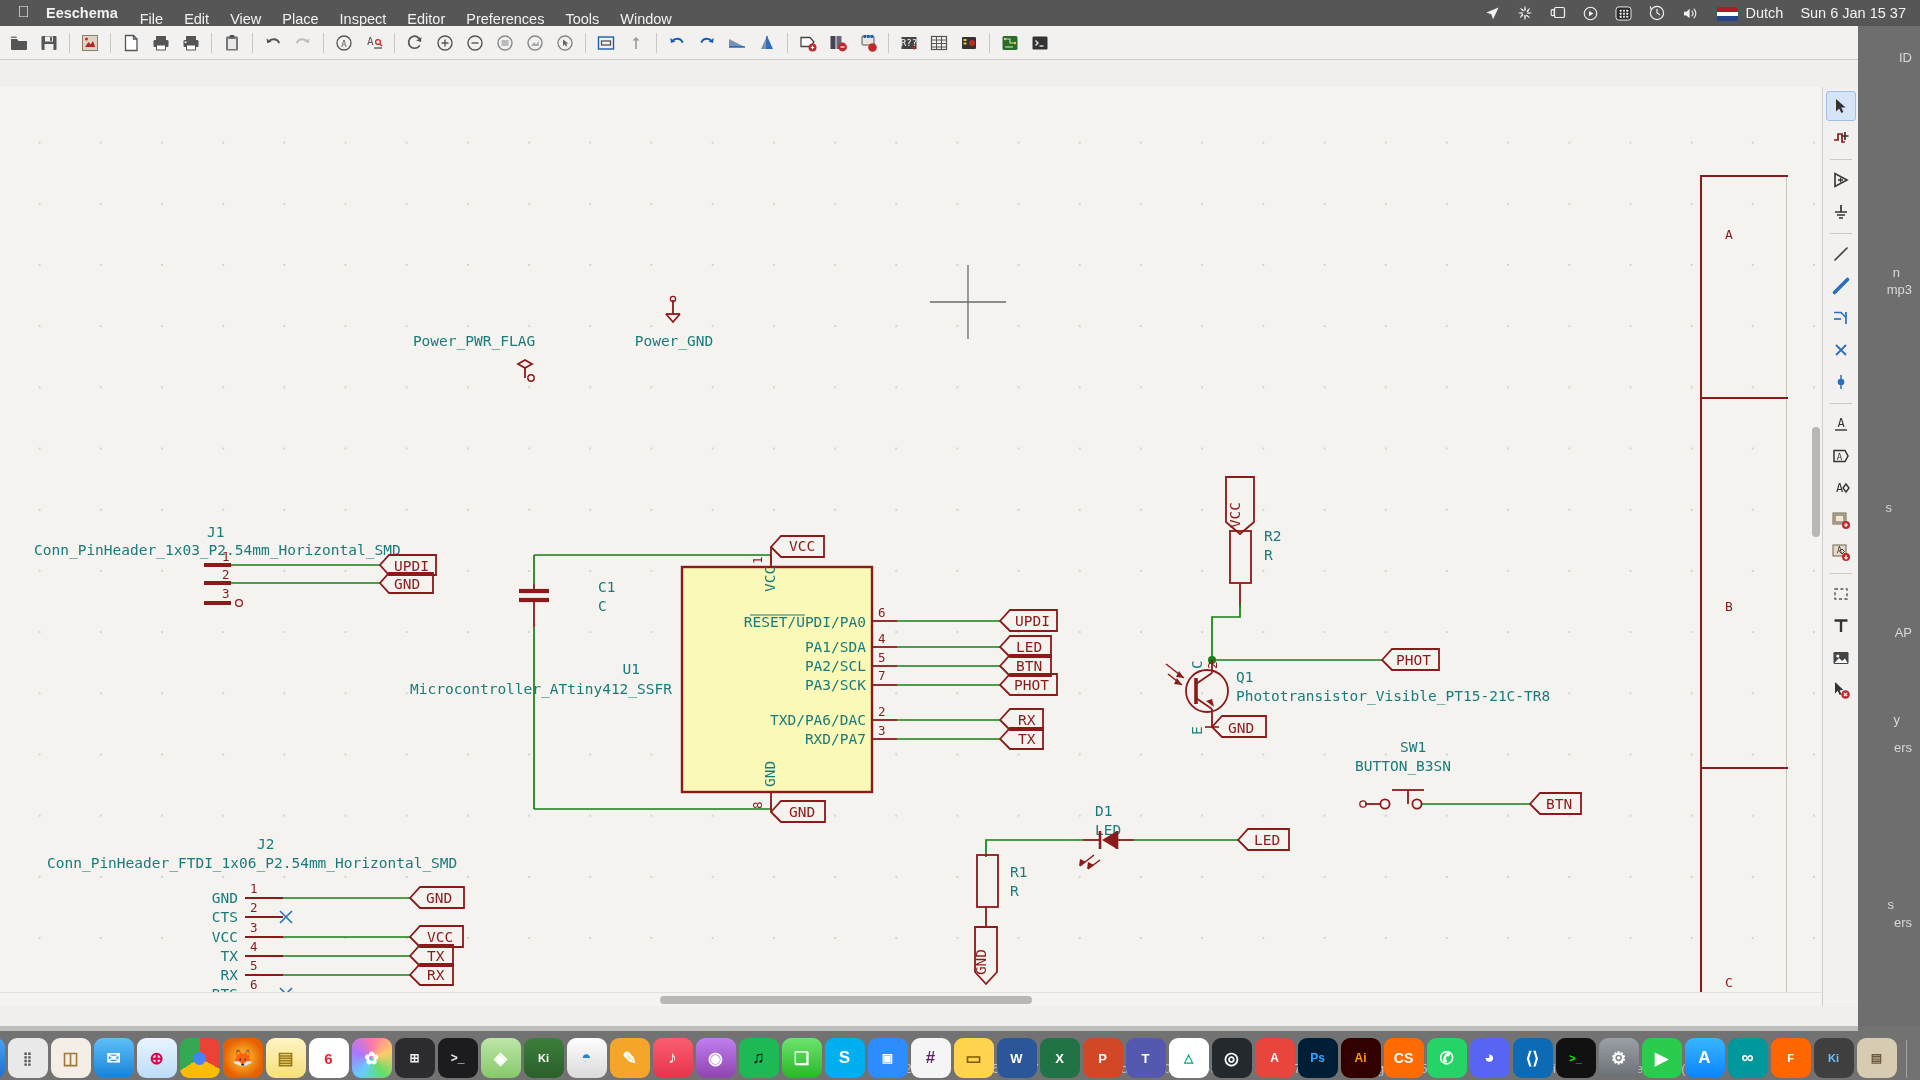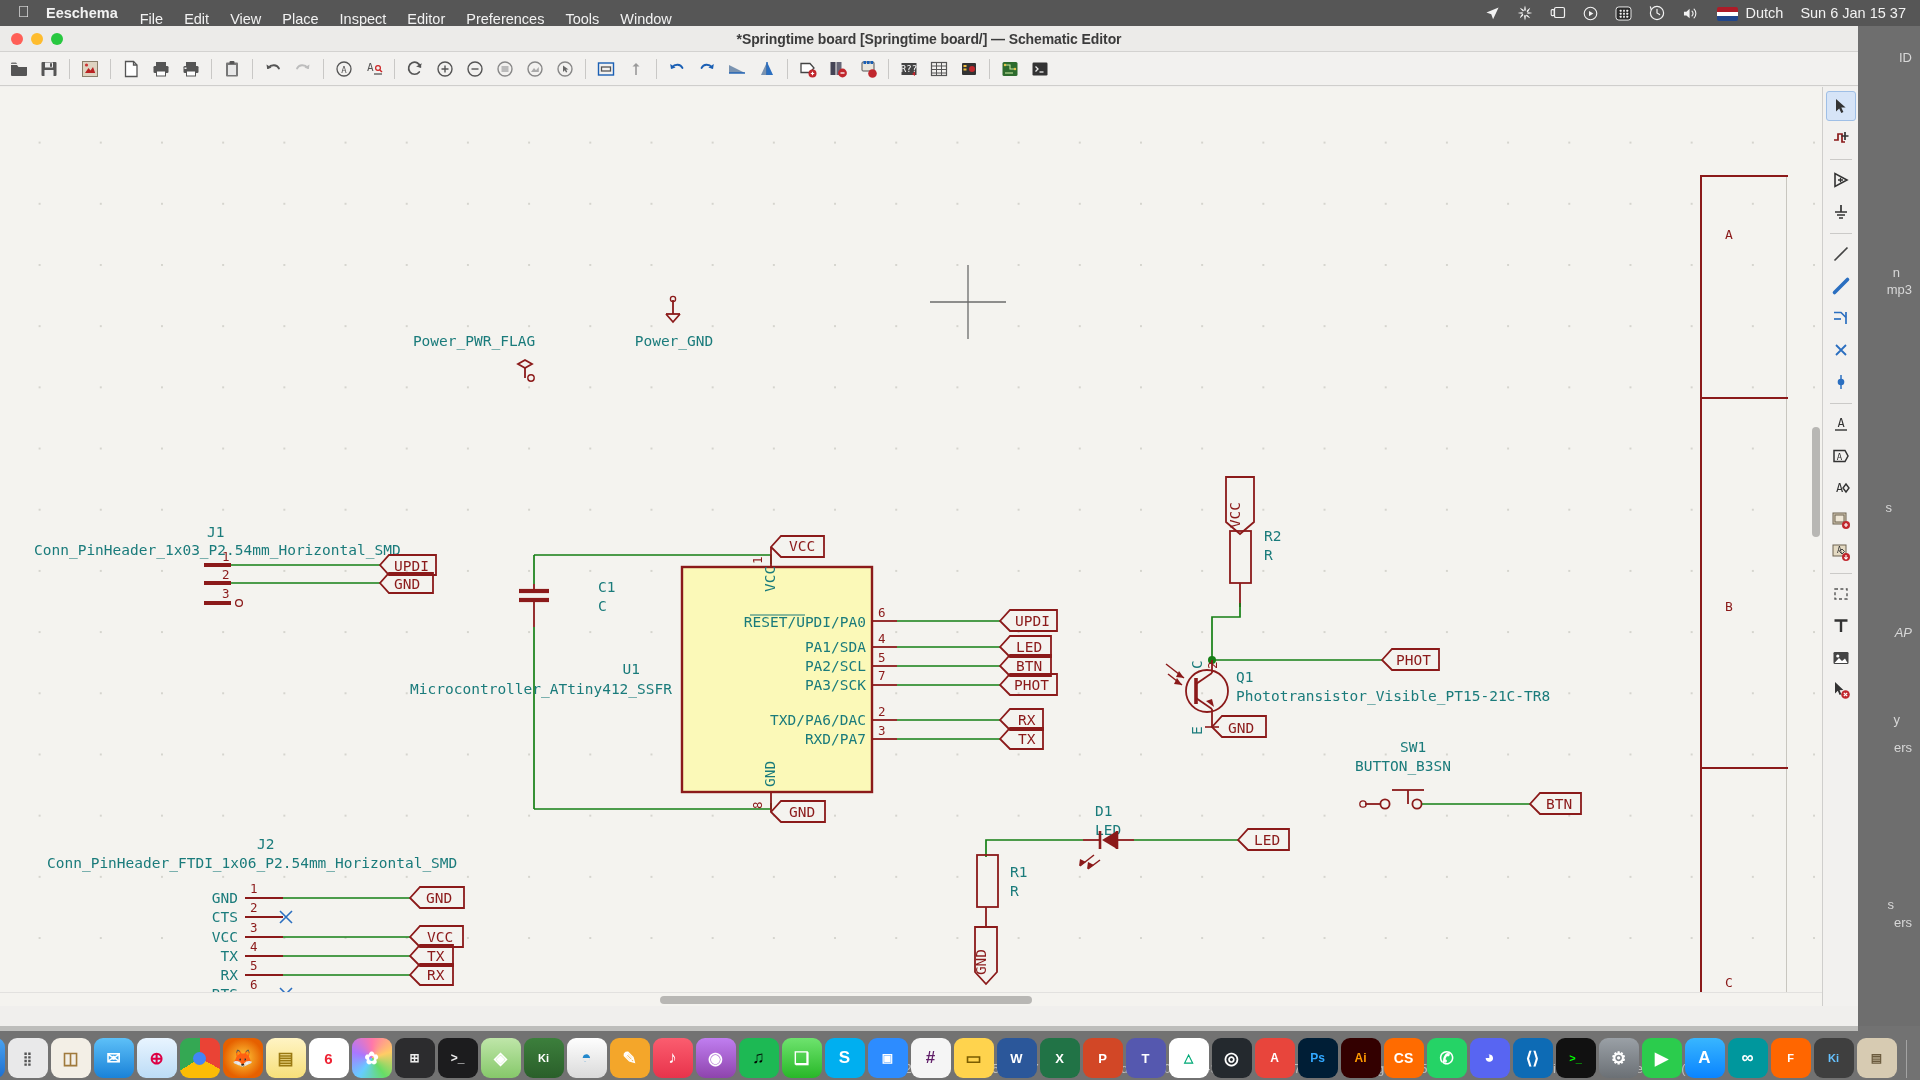--- a/index.html
+++ b/index.html
@@ -258,36 +258,28 @@
         </span>
       <span class="dutch-label">Dutch</span>
     </span>
     <span class="clock">Sun 6 Jan  15 37</span>
   </div>
 
   <div class="desktop-text" style="right:8px; top:50px;">ID</div>
   <div class="desktop-text" style="right:20px; top:265px;">n</div>
   <div class="desktop-text" style="right:8px; top:282px;margin-left:20px;">mp3</div>
   <div class="desktop-text" style="right:28px; top:500px;">s</div>
-  <div class="desktop-text" style="right:8px; top:625px;font-style:italic;">AP</div>
+  <div class="desktop-text" style="right:8px; top:625px;">AP</div>
   <div class="desktop-text" style="right:20px; top:712px;">y</div>
   <div class="desktop-text" style="right:8px; top:740px;">ers</div>
   <div class="desktop-text" style="right:26px; top:897px;">s</div>
   <div class="desktop-text" style="right:8px; top:915px;">ers</div>
 
   <div class="window">
 
-    <div class="titlebar">
-      <div class="traffic">
-        <span class="tl-close"></span>
-        <span class="tl-min"></span>
-        <span class="tl-max"></span>
-      </div>
-      <div class="title-text">*Springtime board [Springtime board/] — Schematic Editor</div>
-    </div>
 
     <div class="toolbar">
 
       <div class="tb-btn">
         <svg width="20" height="20" viewBox="0 0 20 20">
             <path d="M2 6h6l1.5 2H18v8a1 1 0 0 1-1 1H3a1 1 0 0 1-1-1z" fill="#555"></path>
             <path d="M2 6V4.5A1 1 0 0 1 3 3.5h4L8.2 5H2z" fill="#777"></path>
           </svg>
       </div>
       <div class="tb-btn">

